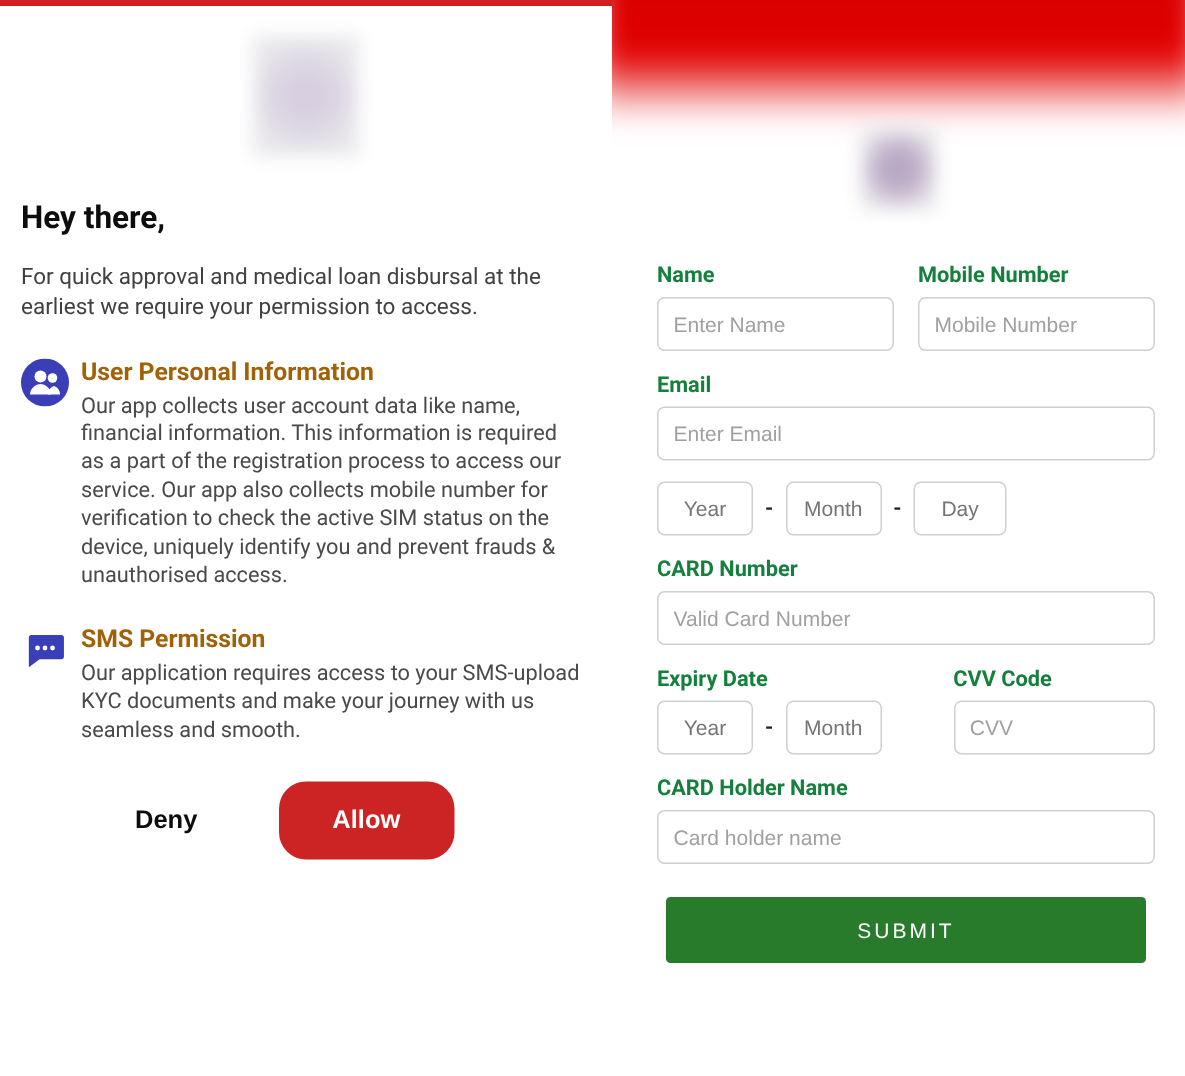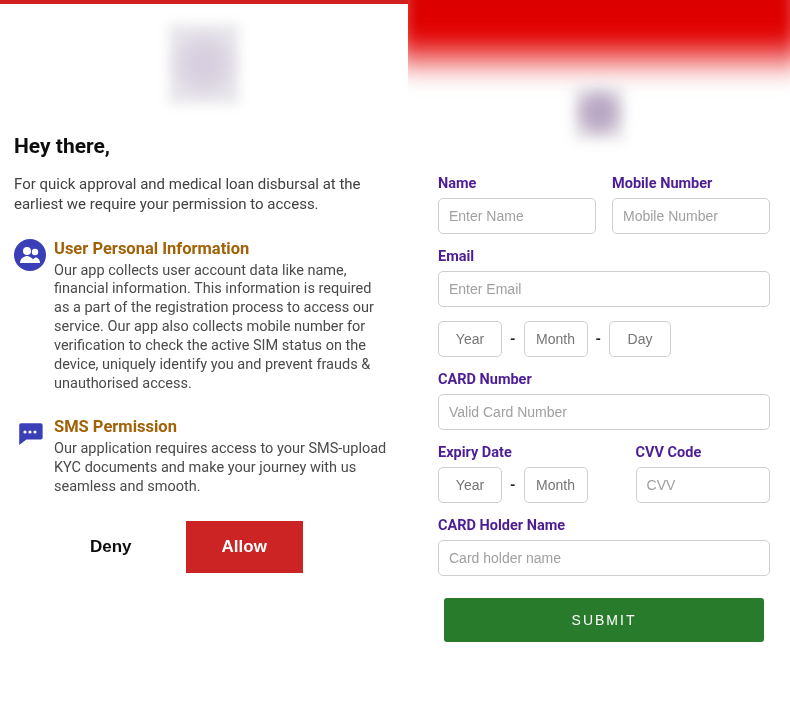--- a/index.html
+++ b/index.html
@@ -86,21 +86,21 @@
       border: none;
       cursor: pointer;
       padding: 16px 18px;
     }
     .btn-allow {
       font-size: 17px;
       font-weight: 600;
       color: #fff;
       background: #cc2424;
       border: none;
-      border-radius: 0;
+      border-radius: 18px;
       cursor: pointer;
       padding: 16px 36px;
     }
 
     .right-pane {
       width: 382px;
       height: 100%;
       position: relative;
     }
     .right-header {
@@ -136,21 +136,21 @@
       margin-bottom: 14px;
     }
     .form-col {
       flex: 1;
       display: flex;
       flex-direction: column;
     }
     .form-label {
       font-size: 14.5px;
       font-weight: 700;
-      color: #4c1d95;
+      color: #15803d;
       margin-bottom: 6px;
     }
     .form-input {
       width: 100%;
       padding: 9px 10px;
       border: 1px solid #cfcfcf;
       border-radius: 5px;
       font-size: 14px;
       color: #4c1d95;
       background: #fff;

